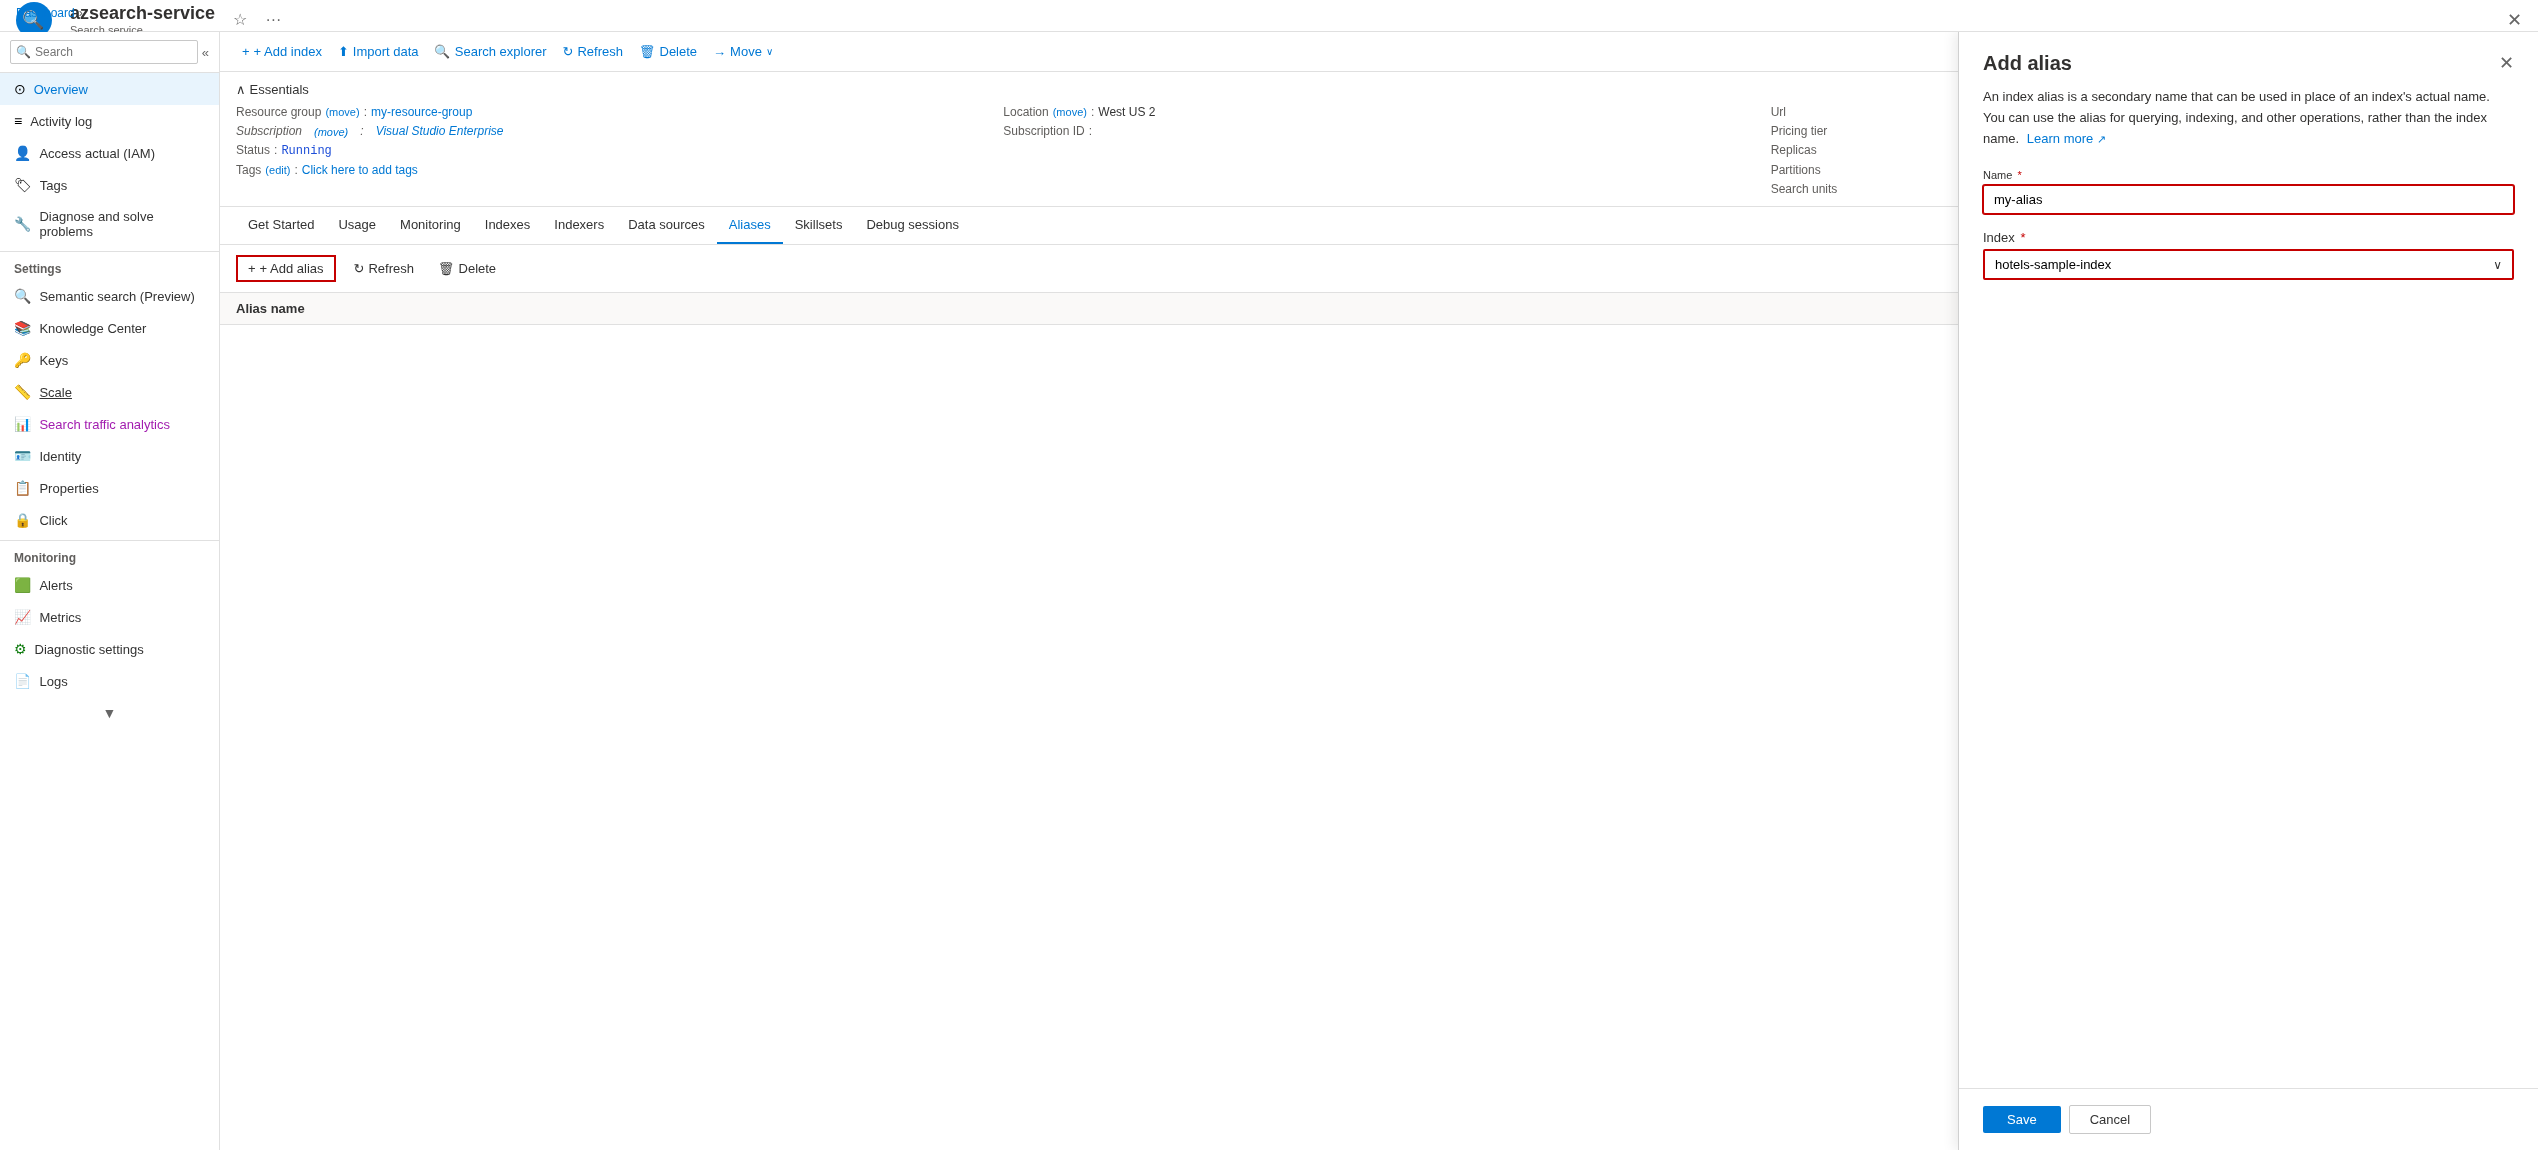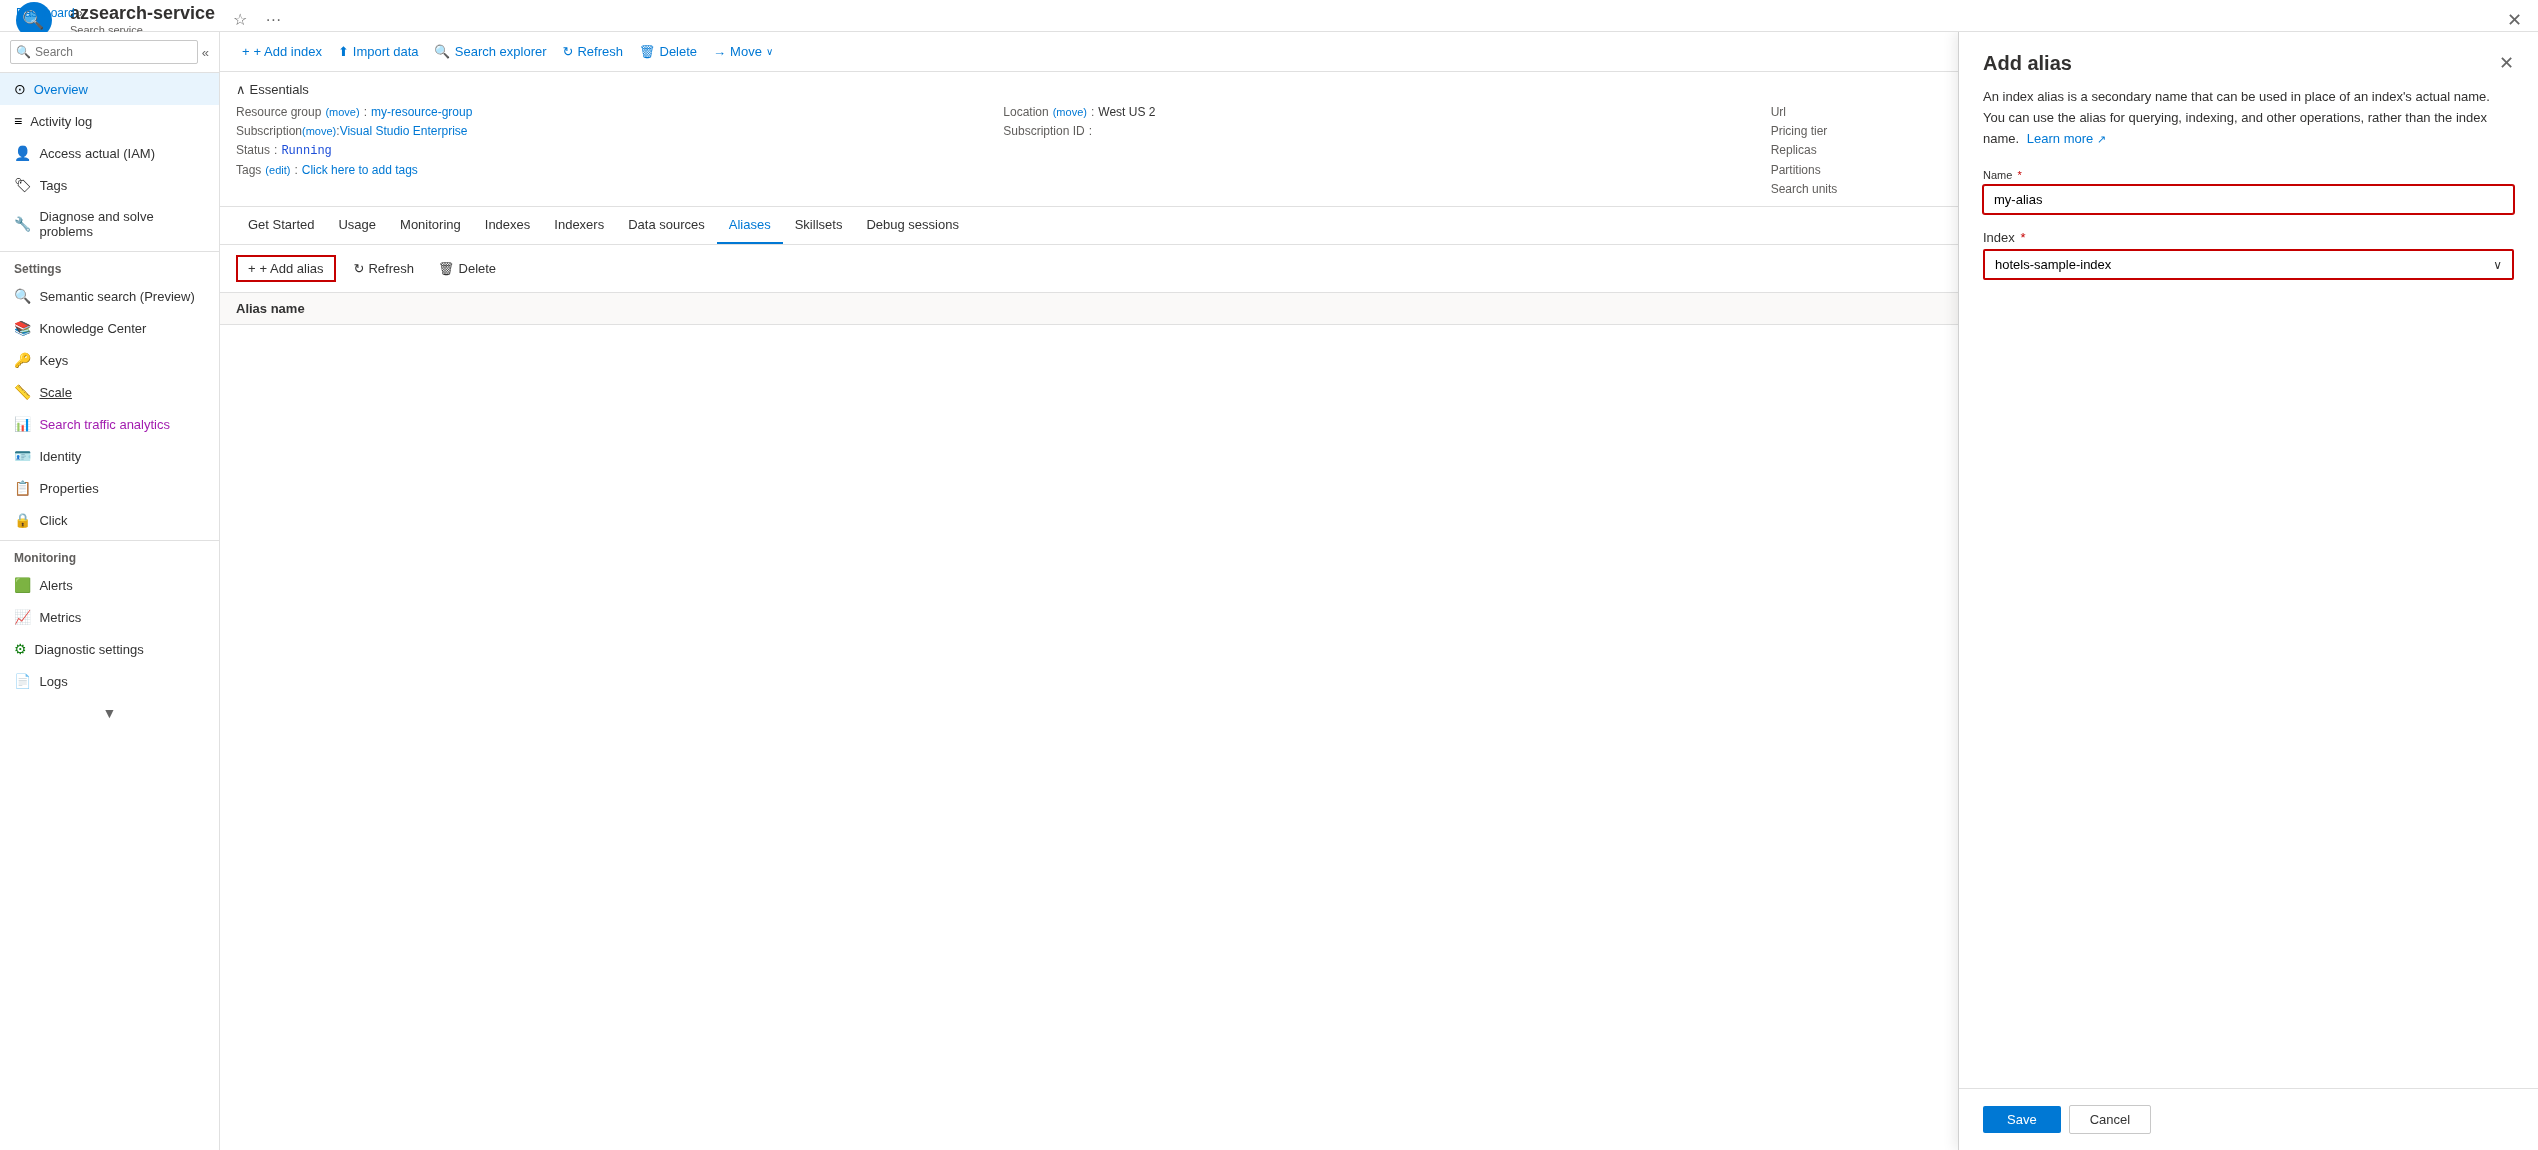--- a/index.html
+++ b/index.html
@@ -173,21 +173,21 @@
           <a href="#" style="color: #0078d4; text-decoration: none;">my-resource-group</a>
         </div>
         <div style="font-size: 12px; color: #605e5c; display: flex; gap: 4px; align-items: baseline;">
           <span>Location</span>
           <a href="#" style="color: #0078d4; text-decoration: none; font-size: 11px;">(move)</a>
           <span style="color: #605e5c;">:</span>
           <span style="color: #333;">West US 2</span>
         </div>
         <div style="font-size: 12px; color: #605e5c;">Url</div>
 
-        <div style="font-size: 12px; color: #605e5c; display: flex; gap: 0; align-items: center;">
+        <div style="font-size: 12px; color: #605e5c; display: flex; gap: 12px; align-items: flex-end; font-style: italic;">
           <span>Subscription</span>
           <a href="#" style="color: #0078d4; text-decoration: none; font-size: 11px;">(move)</a>
           <span style="color: #605e5c;">:</span>
           <a href="#" style="color: #0078d4; text-decoration: none;">Visual Studio Enterprise</a>
         </div>
         <div style="font-size: 12px; color: #605e5c; display: flex; gap: 4px; align-items: baseline;">
           <span>Subscription ID</span>
           <span style="color: #605e5c;">:</span>
           <span style="color: #333;"></span>
         </div>

